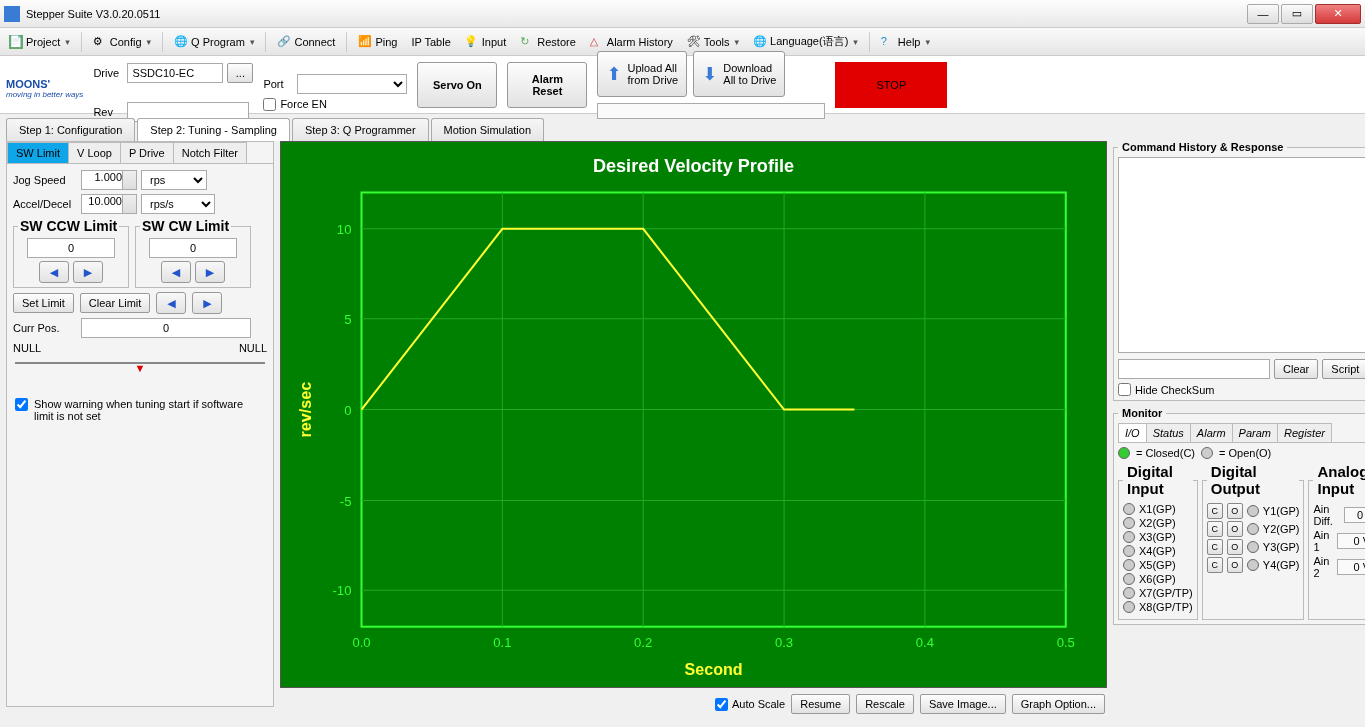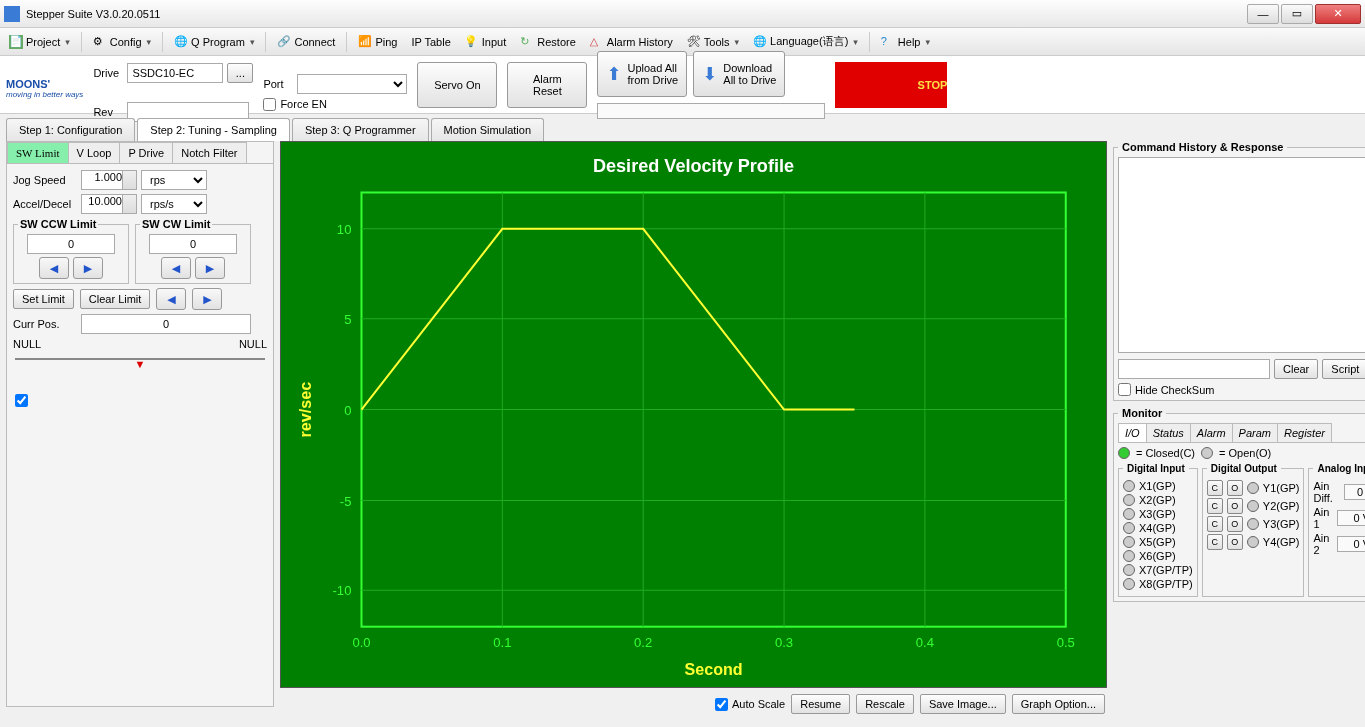--- a/index.html
+++ b/index.html
@@ -24,45 +24,45 @@
 
 .toprow { height:58px; background:#fff; border-bottom:1px solid #ccc; display:flex; align-items:center; padding:4px 6px; gap:10px;}
 .logo { color:#1a4ea8; font-weight:bold; font-size:20px; line-height:1; }
 .logo small{display:block;font-size:8px;font-style:italic;font-weight:normal;color:#1a4ea8;}
 .fieldcol{display:flex;flex-direction:column;gap:4px;}
 .fieldrow{display:flex;align-items:center;gap:4px;margin-top:15px;}
 .fieldrow label{min-width:30px;}
 input.txt, select.sel{border:1px solid #aaa;height:20px;padding:0 4px;background:#fff;}
 .btn{border:1px solid #999;background:linear-gradient(#fdfdfd,#e2e2e2);padding:3px 8px;border-radius:2px;display:inline-flex;align-items:center;justify-content:center;gap:3px;}
 .btn.browse{width:26px;padding:0;height:20px;}
-.bigbtn{width:80px;height:46px;display:flex;flex-direction:column;align-items:center;justify-content:center;border:1px solid #999;background:linear-gradient(#fdfdfd,#e2e2e2);border-radius:3px;}
+.bigbtn{width:80px;height:46px;display:flex;flex-direction:column;align-items:center;justify-content:center;border:1px solid #999;background:linear-gradient(#fdfdfd,#e2e2e2);border-radius:3px;font-weight:bold;}
 .updown{display:flex;align-items:center;gap:6px;border:1px solid #999;background:linear-gradient(#fdfdfd,#e2e2e2);border-radius:3px;padding:4px 8px;height:46px;}
 .updown .arrow{font-size:18px;color:#3a7bd5;}
-.stopbtn{width:112px;height:46px;background:#e00000;color:#fde047;font-weight:bold;font-size:18px;display:flex;align-items:center;justify-content:flex-end;}
+.stopbtn{width:112px;height:46px;background:#e00000;color:#000000;font-weight:normal;font-size:18px;display:flex;align-items:center;justify-content:center;}
 .progress{width:228px;height:16px;border:1px solid #aaa;background:#fafafa;margin-top:4px;}
 .chk{display:flex;align-items:center;gap:4px;}
 
 
 .steptabs{display:flex;padding:4px 6px 0;gap:2px;background:#f0f0f0;}
 .steptab{border:1px solid #aaa;background:linear-gradient(#f6f6f6,#e6e6e6);padding:5px 12px;border-bottom:none;border-radius:3px 3px 0 0;}
 .steptab.active{background:#fff;}
 
 
 .main{display:flex;height:572px;padding:0 6px 6px;gap:6px;background:#f0f0f0;}
 .leftpanel{width:268px;border:1px solid #bbb;background:#f4f4f4;display:flex;flex-direction:column;}
 .subtabs{display:flex;border-bottom:1px solid #bbb;}
 .subtab{flex:0 0 auto;padding:4px 8px;border:1px solid #bbb;border-bottom:none;background:#eee;margin-right:-1px;}
-.subtab.active{background:#86efac;font-family:Liberation Serif, serif;}
+.subtab.active{background:#0ea5e9;}
 .subpanel{padding:6px;display:flex;flex-direction:column;gap:4px;}
 .spinrow{display:flex;align-items:center;gap:4px;}
 .spinrow label{width:64px;}
 .spin{border:1px solid #aaa;width:56px;height:20px;text-align:right;padding-right:14px;position:relative;display:inline-block;background:#fff;}
 .spin::after{content:"";position:absolute;right:0;top:0;width:13px;height:100%;border-left:1px solid #aaa;background:linear-gradient(#eee,#ddd);}
 fieldset.limit{border:1px solid #bbb;padding:4px;display:flex;flex-direction:column;align-items:center;gap:3px;width:116px;}
-fieldset.limit legend{font-size:11px;font-weight:bold;padding:0 2px;}
+fieldset.limit legend{font-size:14px;font-weight:bold;padding:0 2px;}
 .limpair{display:flex;gap:6px;}
 .arrowbtn{width:30px;height:22px;border:1px solid #999;background:linear-gradient(#f8f8f8,#e2e2e2);display:flex;align-items:center;justify-content:center;color:#2255cc;border-radius:3px;}
 .slbtns{display:flex;gap:6px;align-items:center;}
 .slider{position:relative;height:18px;border-top:2px solid #888;margin:4px 2px;}
 .slider .mark{position:absolute;top:-2px;left:50%;transform:translateX(-50%);color:#d00;}
 .warnchk{display:flex;align-items:flex-start;gap:6px;padding:8px;}
 
 
 .chartwrap{flex:1;display:flex;flex-direction:column;gap:4px;}
 .chart{flex:1;background:#008000;position:relative;border:1px solid #555;}
@@ -77,21 +77,21 @@
 .histin input{flex:1;}
 .montabs{display:flex;border-bottom:1px solid #bbb;margin-bottom:4px;}
 .montab{padding:3px 6px;border:1px solid #bbb;border-bottom:none;background:#eee;margin-right:-1px;font-style:italic;}
 .montab.active{background:#fff;}
 .ledrow{display:flex;align-items:center;gap:6px;margin:4px 0;}
 .led{width:12px;height:12px;border-radius:50%;border:1px solid #666;display:inline-block;}
 .led.green{background:#3c3;}
 .led.grey{background:#ccc;}
 .iocols{display:flex;gap:4px;}
 fieldset.iocol{border:1px solid #bbb;padding:4px;flex:1;}
-fieldset.iocol legend{font-weight:bold;font-size:10px;}
+fieldset.iocol legend{font-weight:bold;font-size:15px;}
 .iorow{display:flex;align-items:center;gap:4px;margin:2px 0;}
 .sqbtn{width:16px;height:16px;border:1px solid #888;background:linear-gradient(#fafafa,#e0e0e0);display:flex;align-items:center;justify-content:center;font-size:9px;border-radius:2px;}
 .ainrow{display:flex;justify-content:space-between;align-items:center;margin:2px 0;}
 .ainval{border:1px solid #aaa;background:#fafafa;width:54px;text-align:center;padding:1px 0;}
 
 
 .chart text{fill:#33ff33;font-size:14px;}
 .chart .ticktxt{fill:#33ff33;font-size:13px;}
 .chart .axislbl{fill:#ffff33;font-size:16px;font-weight:bold;}
 .chart .title{fill:#fff;font-size:18px;font-weight:bold;}
@@ -239,21 +239,21 @@
     </div>
     <div class="subpanel">
       <div class="spinrow">
         <label>Jog Speed</label>
         <span class="spin">1.000</span>
         <select class="sel" style="width:66px"><option>rps</option></select>
       </div>
       <div class="spinrow">
         <label>Accel/Decel</label>
         <span class="spin">10.000</span>
-        <select class="sel" style="width:66px"><option>rps/s</option></select>
+        <select class="sel" style="width:74px"><option>rps/s</option></select>
       </div>
       <div class="limpair">
         <fieldset class="limit">
           <legend>SW CCW Limit</legend>
           <input class="txt" style="width: 88px; text-align: center;" value="0">
           <div style="display:flex;gap:4px">
             <div class="arrowbtn">◀</div>
             <div class="arrowbtn">▶</div>
           </div>
         </fieldset>
@@ -279,20 +279,21 @@
       <div style="display:flex;justify-content:space-between">
         <span>NULL</span>
         <span>NULL</span>
       </div>
       <div class="slider">
           <span class="mark">▼</span>
         </div>
     </div>
     <div class="warnchk">
       <input type="checkbox" checked="" style="">
+      <span>Show warning when tuning start if software limit is not set</span>
     </div>
   </div>
 
   <div class="chartwrap">
     <div class="chart">
       <svg width="100%" height="100%" viewBox="0 0 820 540" preserveAspectRatio="none">
 
         <rect x="80" y="50" width="700" height="430" fill="none" stroke="#33ff33" stroke-width="2"></rect>
 
         <g stroke="#22aa22" stroke-width="1">

